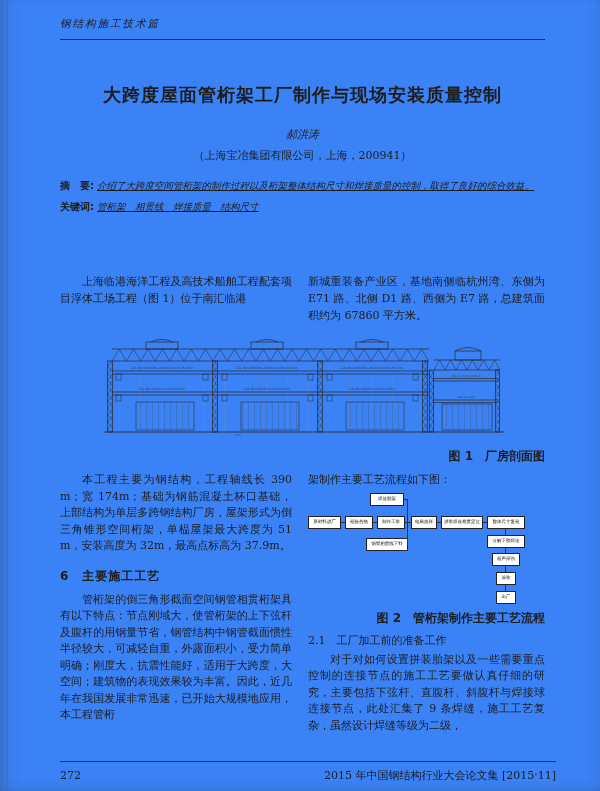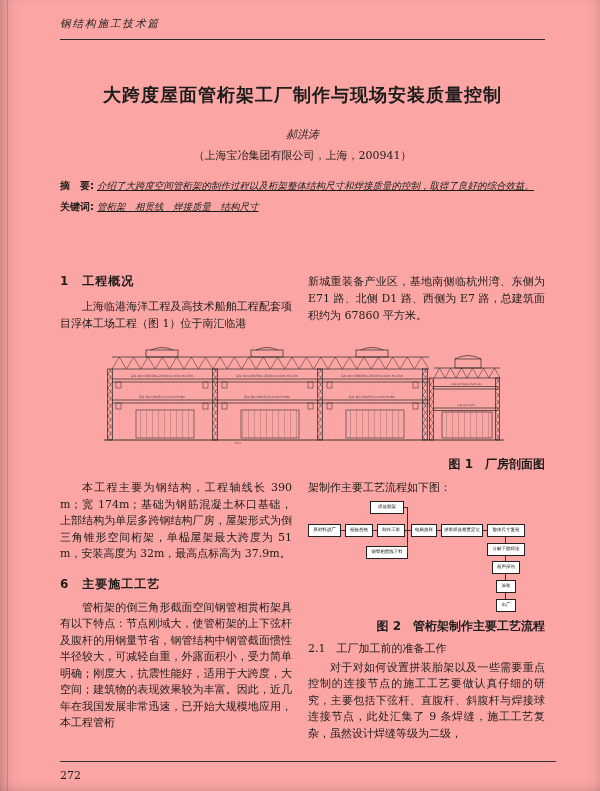--- a/index.html
+++ b/index.html
@@ -1,20 +1,20 @@
 <!DOCTYPE html>
 <html><head>
 <meta charset="utf-8">
 <style>
   html,body{margin:0;padding:0;background:#e8e6e0;}
   .page{
     position:relative;
     width:600px;height:791px;
     margin:0 auto;
-    background:#fca5a5;
+    background:#3b82f6;
     overflow:hidden;
     color:#1d1d1b;
     font-family:"DejaVu Serif","Liberation Serif",serif;
     box-shadow: inset 14px 0 18px -14px rgba(60,55,45,.45),
                 inset -10px 0 14px -12px rgba(60,55,45,.28),
                 inset 0 -10px 14px -12px rgba(60,55,45,.28);
     box-sizing:border-box;
     padding:0 55px 0 60px;
   }
   .page::before{content:"";position:absolute;left:7px;top:0;bottom:0;width:1px;background:rgba(90,85,75,.3);}
@@ -93,21 +93,20 @@
     <span class="lbl">摘　要:</span>
     <span class="txt">介绍了大跨度空间管桁架的制作过程以及桁架整体结构尺寸和焊接质量的控制，取得了良好的综合效益。</span>
   </div>
   <div class="meta kw">
     <span class="lbl">关键词:</span>
     <span class="txt">管桁架　相贯线　焊接质量　结构尺寸</span>
   </div>
 
   <div class="cols">
     <div class="colL">
-      <h3 class="sec">1　工程概况</h3>
       <p class="indent">上海临港海洋工程及高技术船舶工程配套项目浮体工场工程（图 1）位于南汇临港</p>
     </div>
     <div class="colR">
       <p>新城重装备产业区，基地南侧临杭州湾、东侧为 E71 路、北侧 D1 路、西侧为 E7 路，总建筑面积约为 67860 平方米。</p>
     </div>
   </div>
 
   <div class="figwrap">
     <svg width="410" height="98" viewBox="0 0 410 98">
       <defs>
@@ -248,15 +247,16 @@
 
       <div class="figcap fig2cap">图 2　管桁架制作主要工艺流程</div>
 
       <h4 class="subsec">2.1　工厂加工前的准备工作</h4>
       <p class="indent">对于对如何设置拼装胎架以及一些需要重点控制的连接节点的施工工艺要做认真仔细的研究，主要包括下弦杆、直腹杆、斜腹杆与焊接球连接节点，此处汇集了 9 条焊缝，施工工艺复杂，虽然设计焊缝等级为二级，</p>
     </div>
   </div>
 
   <div class="footer">
     <span>272</span>
+    <span>2015 年中国钢结构行业大会论文集 [2015·11]</span>
   </div>
 
 </div>
 
 </body></html>

